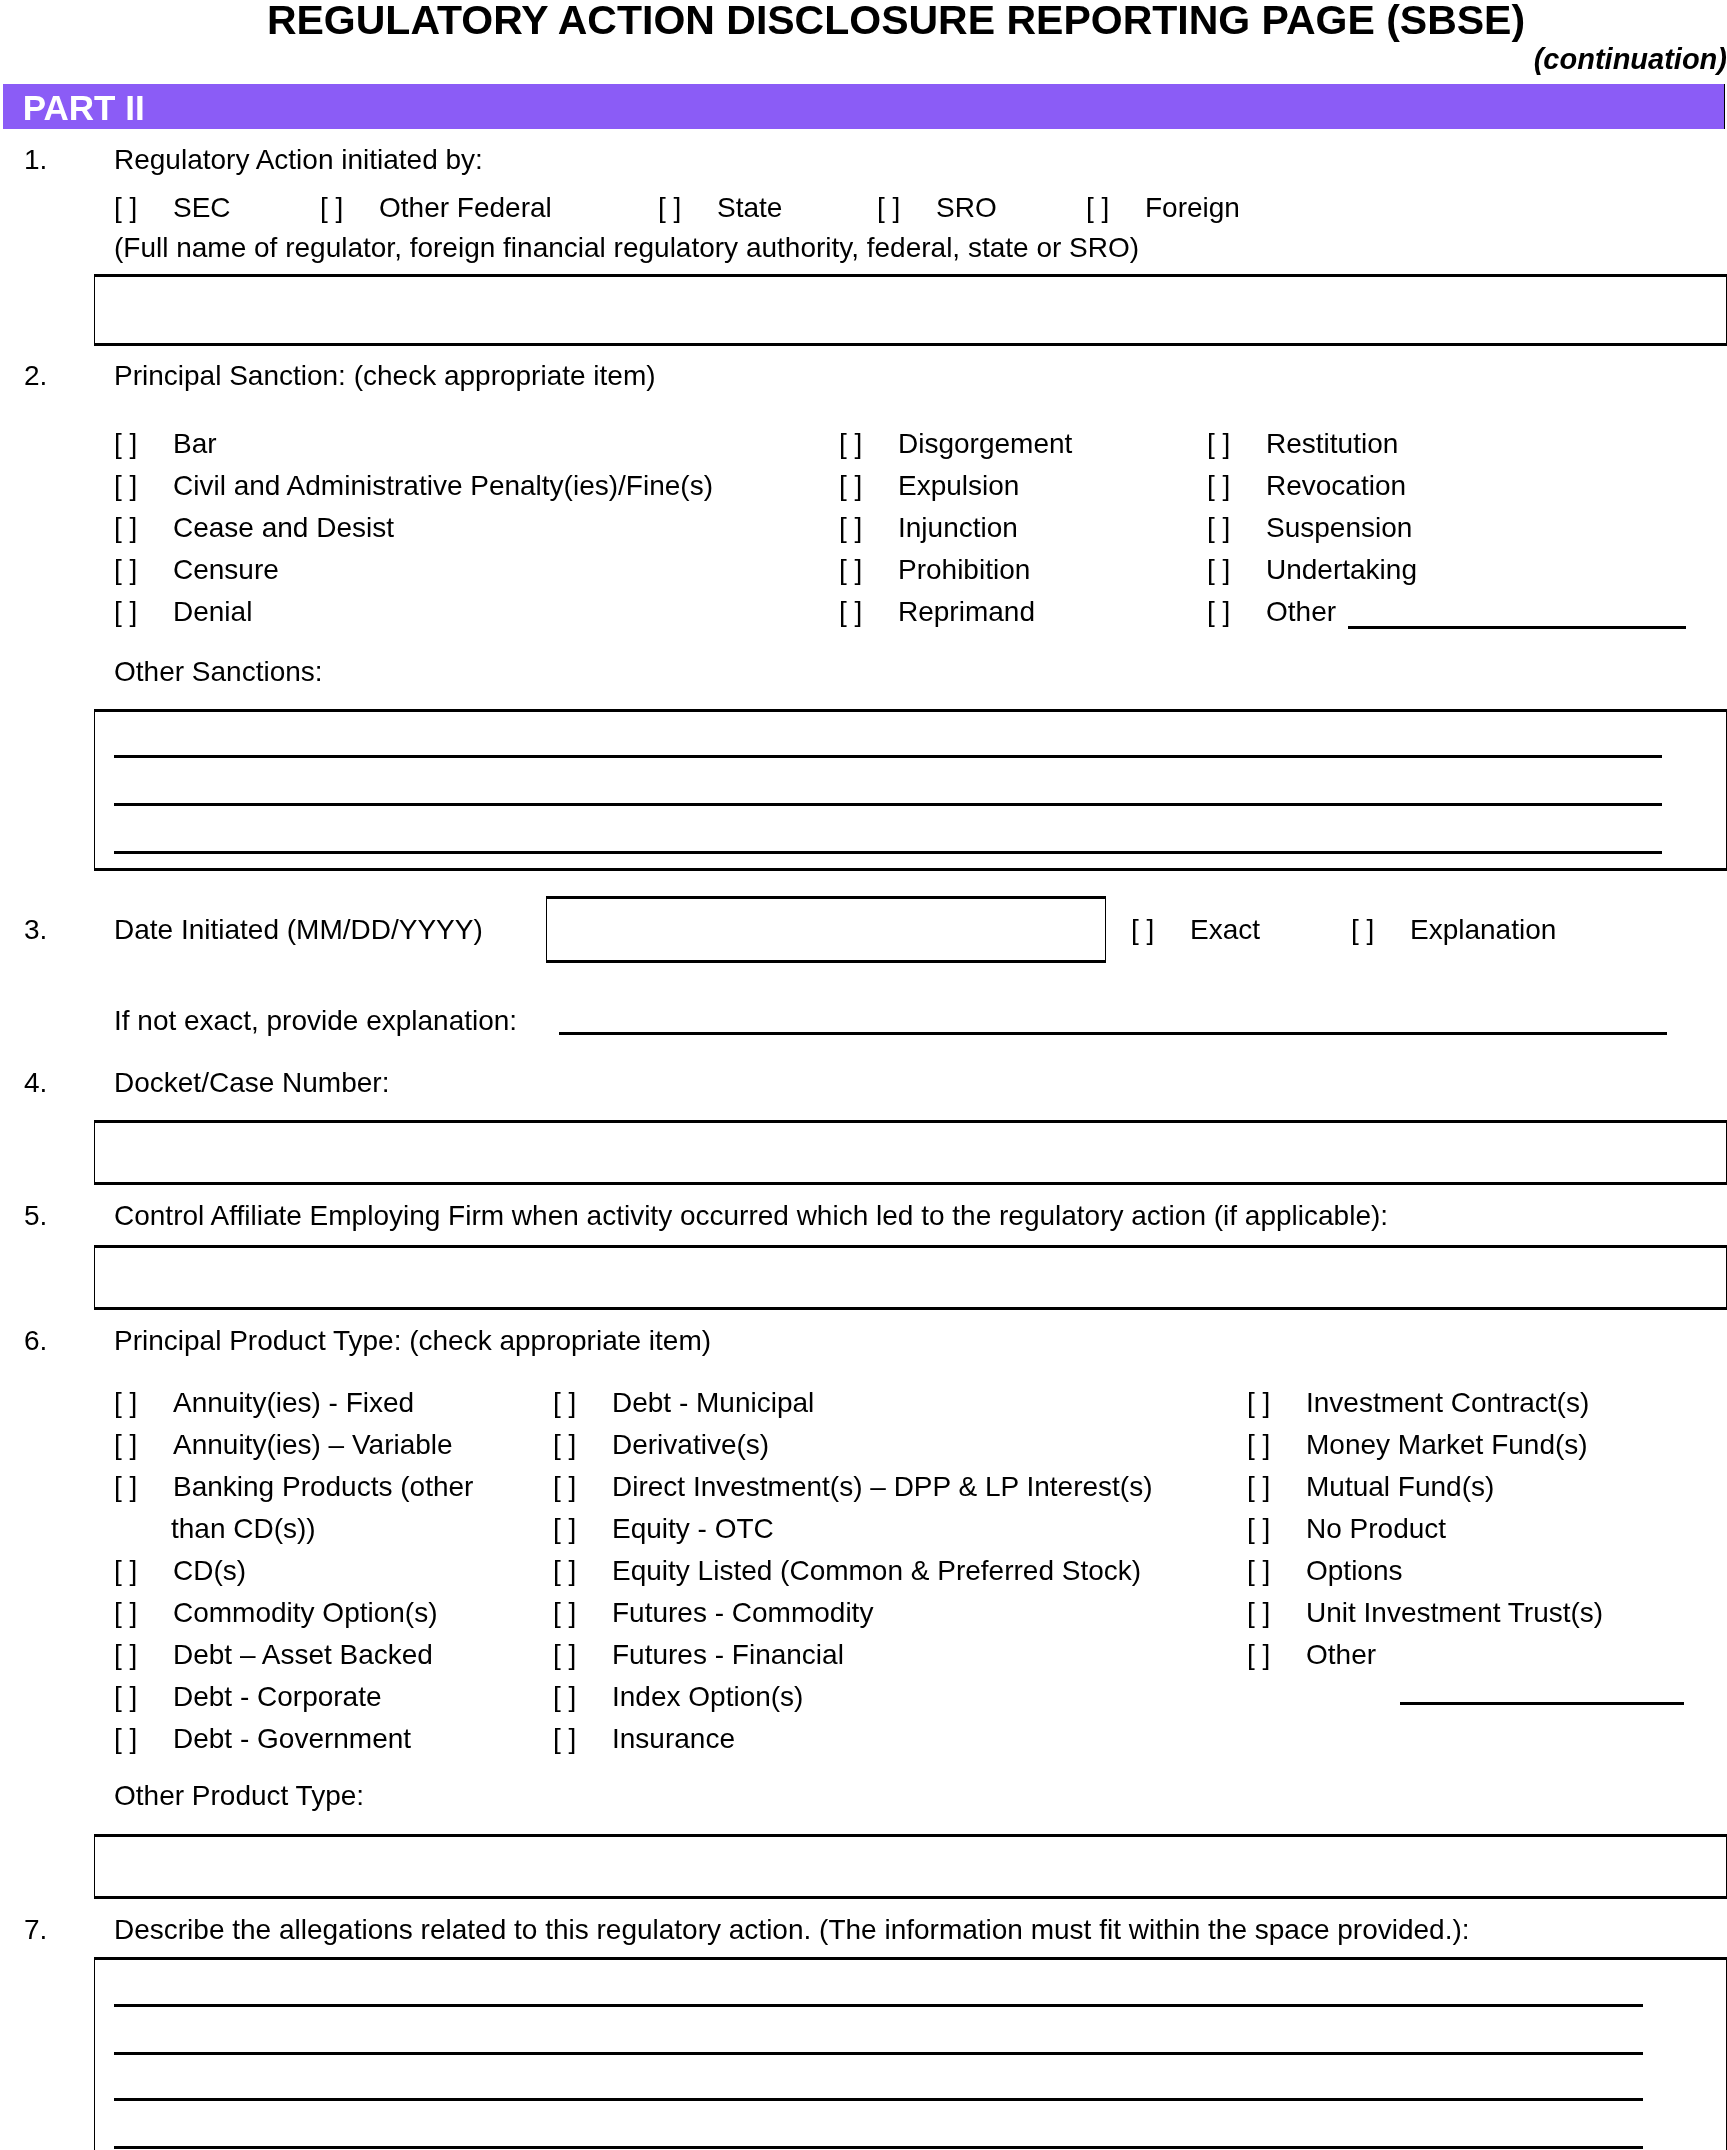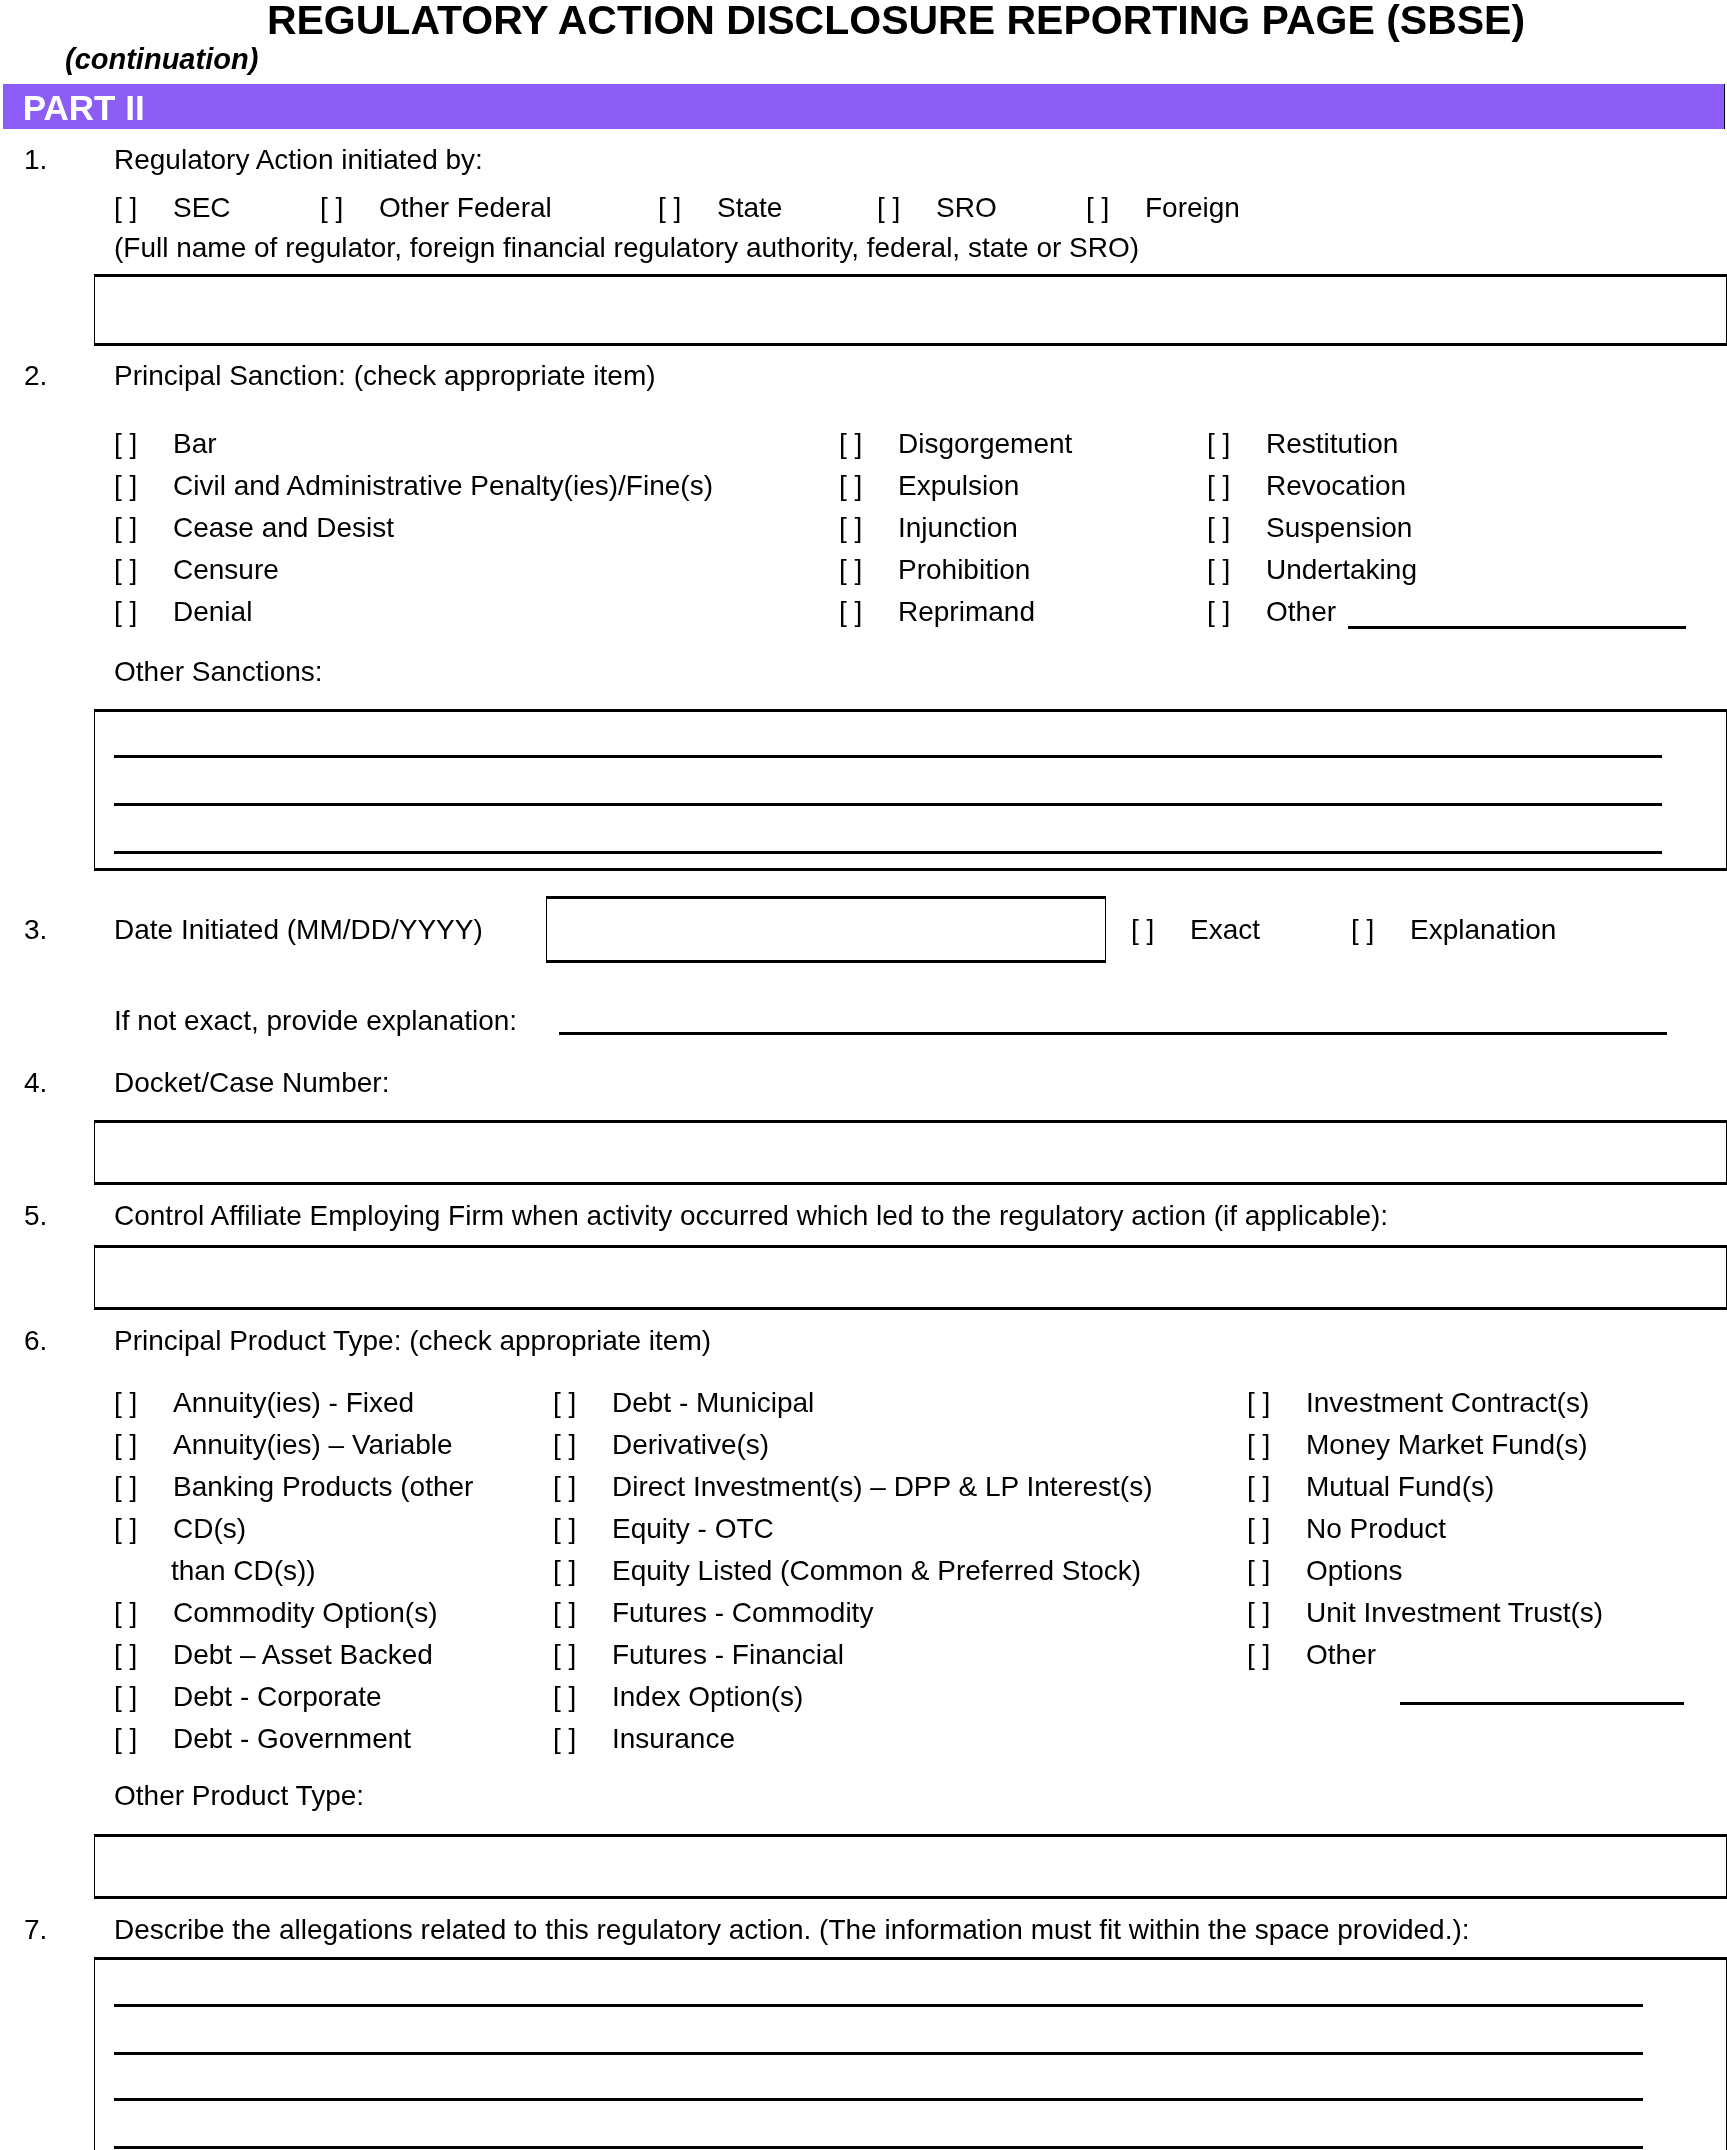--- a/index.html
+++ b/index.html
@@ -1,20 +1,20 @@
 <!DOCTYPE html>
 <html style="font-size:6.9px"><head>
 <meta charset="utf-8">
 <style>
   html, body { margin:0; padding:0; background:#ffffff; }
   body { width:1727px; height:2294px; position:relative; overflow:hidden;
          font-family:"Liberation Sans", sans-serif; color:#000; }
   .abs { position:absolute; white-space:nowrap; }
   .title { left:0; width:1727px; top:-3.4px; text-align:center; font-size:41px; font-weight:bold; letter-spacing:0px; padding-left:65px; box-sizing:border-box; }
-  .subtitle { left:0; width:1727px; top:43px; text-align:left; font-size:29px; font-weight:bold; font-style:italic; padding-left:65px; box-sizing:border-box; }
+  .subtitle { left:0; width:1727px; top:43px; text-align:right; font-size:29px; font-weight:bold; font-style:italic; padding-left:65px; box-sizing:border-box; }
   .partbar { left:3.4px; top:84px; width:1721px; height:45px; background:#8b5cf6; border-right:1.7px solid #000; }
   .partbar span { position:absolute; left:19.4px; top:4.3px; color:#fff; font-size:35px; font-weight:bold; }
   .t { font-size:28px; line-height:1; }
   .num { left:24px; }
   .lbl { left:114px; }
   .box { position:absolute; border:1.7px solid #000; border-bottom-width:3.9px; border-top-width:3.9px; box-sizing:border-box; background:#fff; }
   .line { position:absolute; height:3px; background:#000; }
   .cb { display:inline-block; }
   .cb .br { display:inline-block; width:59px; }
 </style>
@@ -85,22 +85,22 @@
 <div class="abs t lbl" style="top:1202px">Control Affiliate Employing Firm when activity occurred which led to the regulatory action (if applicable):</div>
 <div class="box" style="left:94px;top:1245px;width:1633px;height:65px"></div>
 
 <div class="abs t num" style="top:1327px">6.</div>
 <div class="abs t lbl" style="top:1327px">Principal Product Type:  (check appropriate item)</div>
 
 <div class="abs" style="left:114px;top:1389px">
   <div class="t" style="height:42px"><span class="br cb" style="width:59px">[   ]</span><span>Annuity(ies) - Fixed</span></div>
   <div class="t" style="height:42px"><span class="br cb" style="width:59px">[   ]</span><span>Annuity(ies) – Variable</span></div>
   <div class="t" style="height:42px"><span class="br cb" style="width:59px">[   ]</span><span>Banking Products (other</span></div>
+  <div class="t" style="height:42px;padding-left:57px">than CD(s))</div>
   <div class="t" style="height:42px"><span class="br cb" style="width:59px">[   ]</span><span>CD(s)</span></div>
-  <div class="t" style="height:42px;padding-left:57px">than CD(s))</div>
   <div class="t" style="height:42px"><span class="br cb" style="width:59px">[   ]</span><span>Commodity Option(s)</span></div>
   <div class="t" style="height:42px"><span class="br cb" style="width:59px">[   ]</span><span>Debt – Asset Backed</span></div>
   <div class="t" style="height:42px"><span class="br cb" style="width:59px">[   ]</span><span>Debt - Corporate</span></div>
   <div class="t" style="height:42px"><span class="br cb" style="width:59px">[   ]</span><span>Debt - Government</span></div>
 </div>
 <div class="abs" style="left:553px;top:1389px">
   <div class="t" style="height:42px"><span class="br cb" style="width:59px">[   ]</span><span>Debt - Municipal</span></div>
   <div class="t" style="height:42px"><span class="br cb" style="width:59px">[   ]</span><span>Derivative(s)</span></div>
   <div class="t" style="height:42px"><span class="br cb" style="width:59px">[   ]</span><span>Direct Investment(s) – DPP &amp; LP Interest(s)</span></div>
   <div class="t" style="height:42px"><span class="br cb" style="width:59px">[   ]</span><span>Equity - OTC</span></div>

